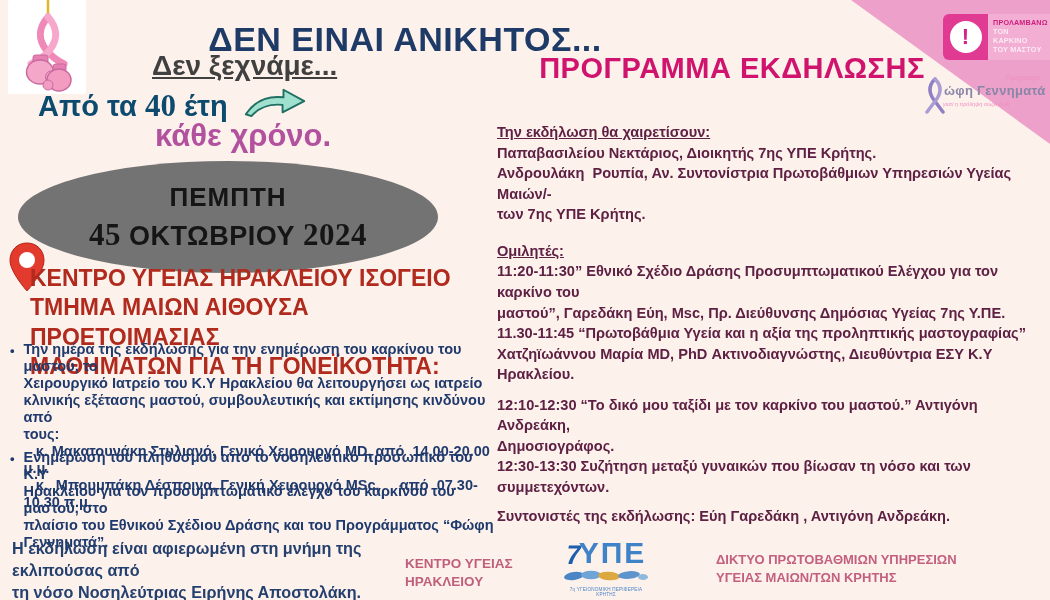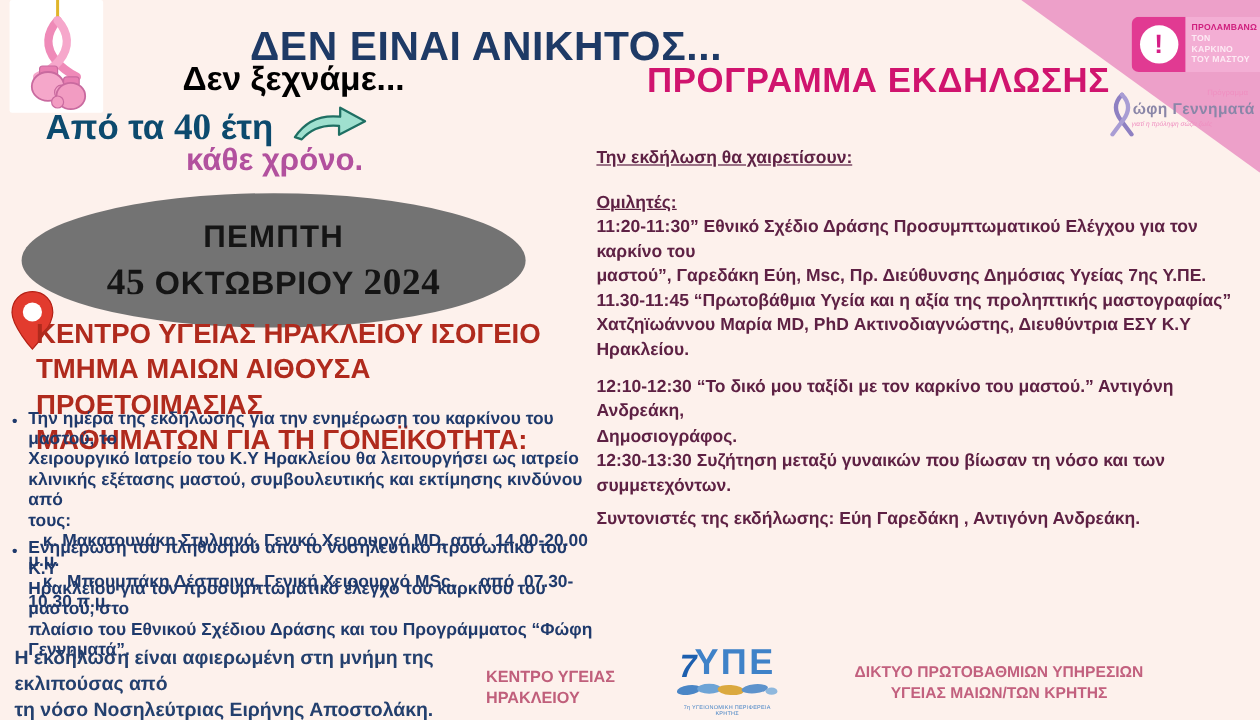--- a/index.html
+++ b/index.html
@@ -14,25 +14,25 @@
 
   
   .triangle{left:0;top:0;width:1050px;height:600px;
     background:#eda0c9;
     clip-path:polygon(851px 0,1050px 0,1050px 144px);
   }
 
   
   .main-title{left:140px;top:20px;width:530px;text-align:center;
     font-size:34px;font-weight:bold;color:#1e3a66;letter-spacing:.5px;}
-  .tag1{left:152px;top:50px;font-size:28px;font-weight:bold;color:#000000;}
+  .tag1{left:152px;top:50px;font-size:28px;font-weight:bold;color:#404040;text-decoration:underline;}
   .tag2{left:38px;top:82px;display:flex;align-items:center;gap:14px;
     font-size:29px;font-weight:bold;color:#0c4a6e;}
   .tag2 .serif{font-family:"Liberation Serif",serif;font-size:31px;}
-  .tag3{left:155px;top:118px;font-size:26px;font-weight:bold;color:#b2519e;}
+  .tag3{left:155px;top:118px;font-size:31px;font-weight:bold;color:#b2519e;}
 
   
   .ellipse{left:18px;top:161px;width:420px;height:112px;border-radius:50%;
     background:#737373;display:flex;flex-direction:column;align-items:center;
     justify-content:center;color:#151515;}
   .ellipse .day{font-size:26px;font-weight:bold;letter-spacing:1px;}
   .ellipse .dateline{font-size:27px;font-weight:bold;margin-top:4px;letter-spacing:.5px;}
   .ellipse .dnum{font-family:"Liberation Serif",serif;font-size:31px;}
 
   
@@ -56,21 +56,21 @@
     font-size:14.6px;font-weight:bold;line-height:1.41;}
   .pbody .sec-h{text-decoration:underline;}
   .sec2{margin-top:16px;}
   .sec3{margin-top:22px;}
   .sec4{margin-top:10px;}
   .sec5{margin-top:8px;}
 
   
   .kyh{left:405px;top:555px;width:155px;text-align:left;color:#c05f7b;
     font-size:13.5px;font-weight:bold;line-height:1.35;}
-  .network{left:675px;top:551px;width:315px;text-align:center;color:#c2607e;
+  .network{left:716px;top:551px;width:315px;text-align:left;color:#c2607e;
     font-size:13px;font-weight:bold;line-height:1.35;}
 
   .ype{left:560px;top:539px;width:92px;text-align:center;}
   .ype .row{display:flex;align-items:flex-end;justify-content:center;}
   .ype .seven{color:#1d5fae;font-size:27px;font-weight:bold;transform:skewX(-10deg);
     margin-right:-2px;line-height:.9;}
   .ype .ypetxt{color:#3f82c8;font-size:30px;font-weight:bold;letter-spacing:2px;line-height:.95;}
   .ype .caption{font-size:4.6px;color:#4a86c6;margin-top:1px;letter-spacing:.2px;}
 
   
@@ -160,20 +160,23 @@
 Γεννηματά”.</span>
 </div>
 
 <div class="abs memorial pre">Η εκδήλωση είναι αφιερωμένη στη μνήμη της εκλιπούσας από
 τη νόσο Νοσηλεύτριας Ειρήνης Αποστολάκη.</div>
 
 <div class="abs ptitle">ΠΡΟΓΡΑΜΜΑ ΕΚΔΗΛΩΣΗΣ</div>
 <div class="abs pbody">
   <div class="sec1">
     <div class="sec-h">Την εκδήλωση θα χαιρετίσουν:</div>
+    <div class="pre">Παπαβασιλείου Νεκτάριος, Διοικητής 7ης ΥΠΕ Κρήτης.
+Ανδρουλάκη&nbsp; Ρουπία, Αν. Συντονίστρια Πρωτοβάθμιων Υπηρεσιών Υγείας Μαιών/-
+των 7ης ΥΠΕ Κρήτης.</div>
   </div>
   <div class="sec2">
     <div class="sec-h">Ομιλητές:</div>
     <div class="pre">11:20-11:30” Εθνικό Σχέδιο Δράσης Προσυμπτωματικού Ελέγχου για τον καρκίνο του
 μαστού”, Γαρεδάκη Εύη, Msc, Πρ. Διεύθυνσης Δημόσιας Υγείας 7ης Υ.ΠΕ.
 11.30-11:45 “Πρωτοβάθμια Υγεία και η αξία της προληπτικής μαστογραφίας”
 Χατζηϊωάννου Μαρία MD, PhD Ακτινοδιαγνώστης, Διευθύντρια ΕΣΥ Κ.Υ Ηρακλείου.</div>
   </div>
   <div class="sec4 pre">12:10-12:30 “Το δικό μου ταξίδι με τον καρκίνο του μαστού.” Αντιγόνη Ανδρεάκη,
 Δημοσιογράφος.

